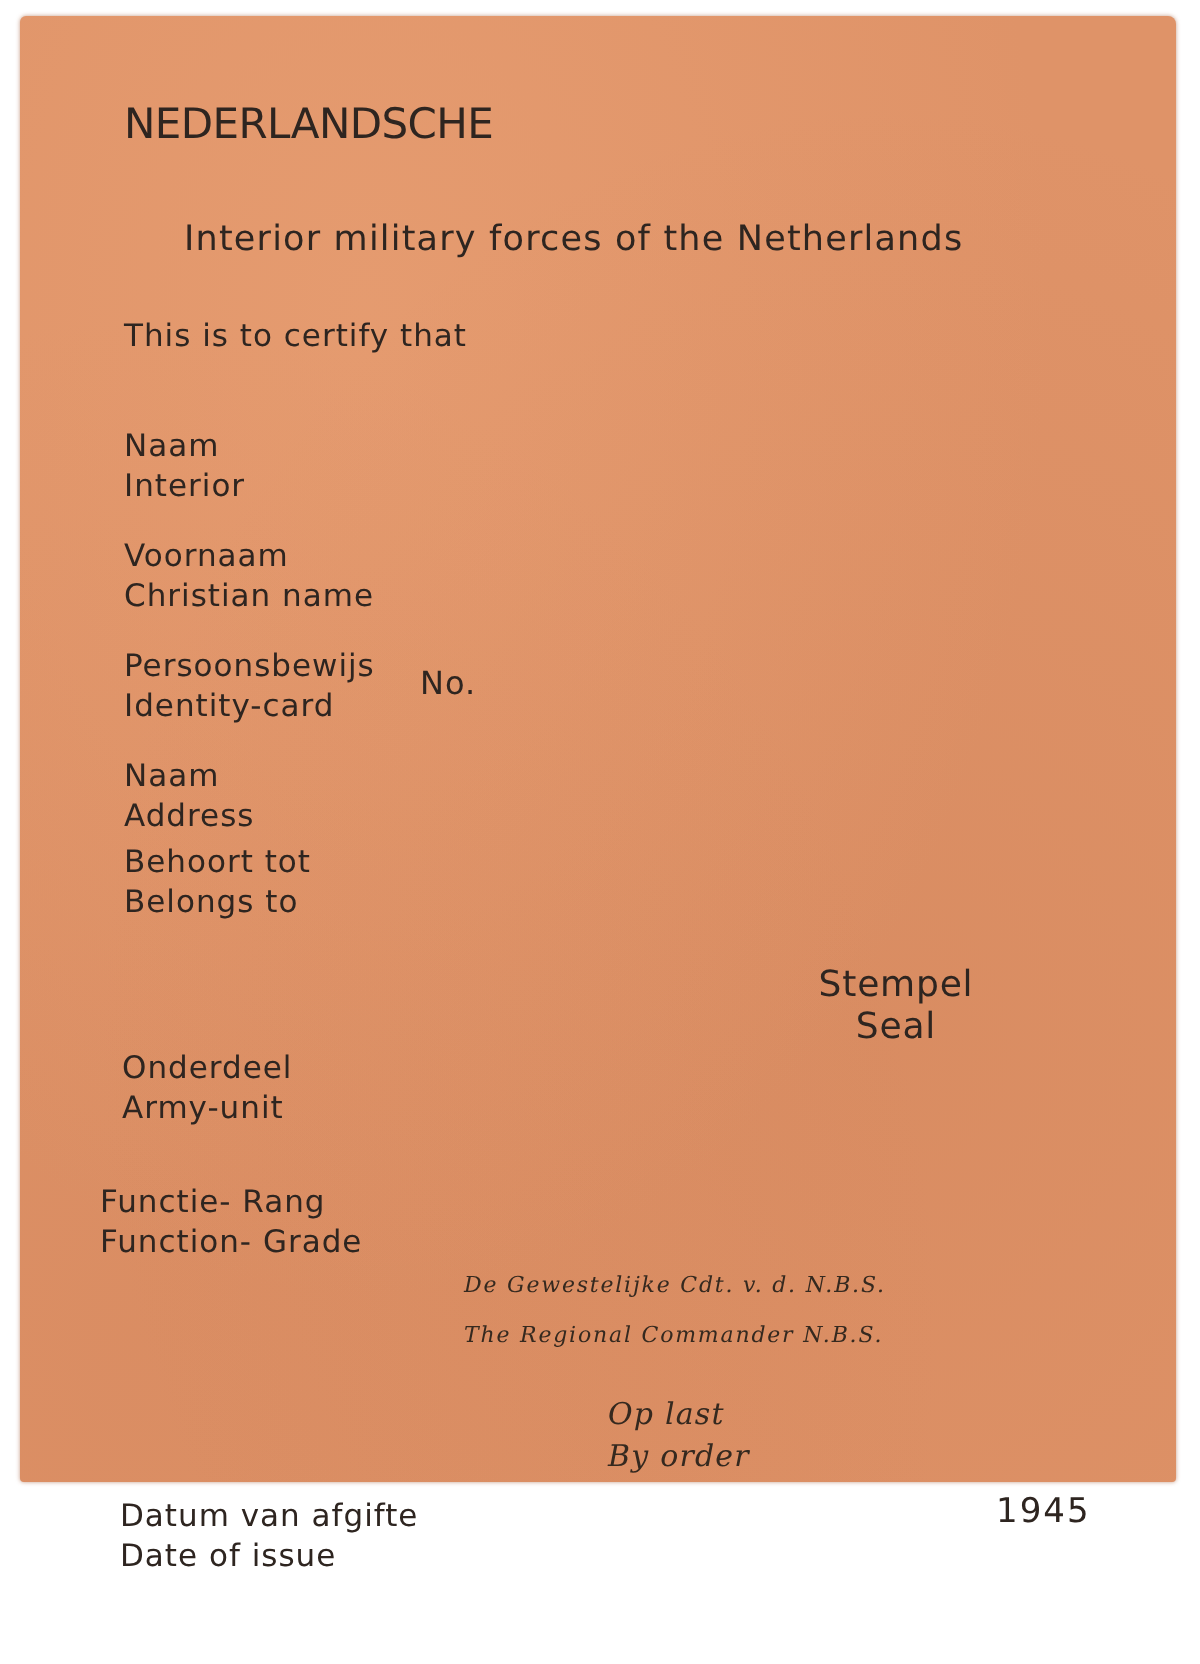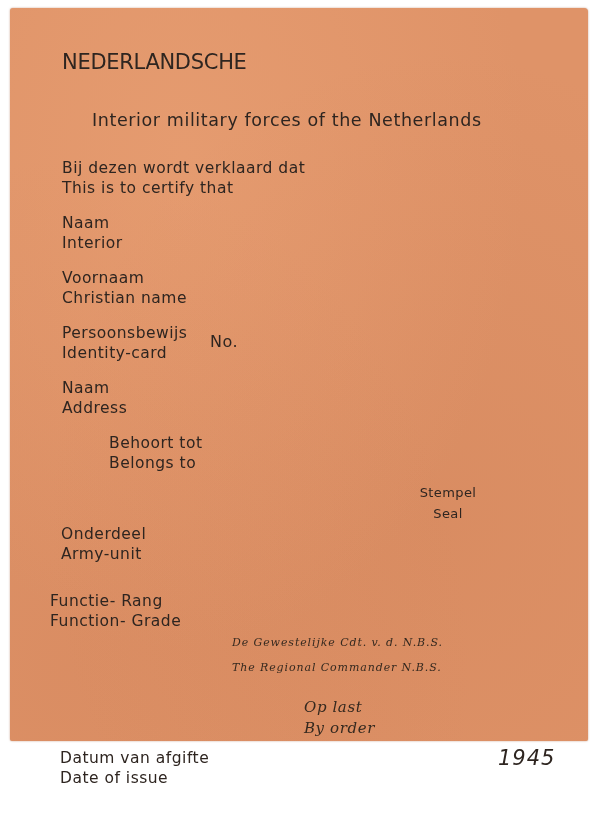--- a/index.html
+++ b/index.html
@@ -36,36 +36,35 @@
     .hdr1 { left: 52px; top: 42px; font-size: 21px; letter-spacing: -0.3px; }
     .hdr2 { left: 82px; top: 70px; font-size: 21px; letter-spacing: -0.4px; }
     .hdr3 { left: 82px; top: 102px; font-size: 17.5px; letter-spacing: 0.6px; }
 
     .lbl { font-size: 15.5px; line-height: 20px; letter-spacing: 0.5px; }
     .lbl .en { display: block; }
     .lbl .nl { display: block; }
 
     .no-mark { font-size: 16px; letter-spacing: 0.5px; }
 
-    .seal { font-size: 13px; line-height: 21px; text-align: center; letter-spacing: 0.4px; }
+    .seal { font-size: 18px; line-height: 21px; text-align: center; letter-spacing: 0.4px; }
 
     .cmdr { font-size: 11px; line-height: 25px; letter-spacing: 0.9px; }
     .order { font-size: 15px; line-height: 21px; letter-spacing: 0.6px; }
-    .year { font-size: 21px; letter-spacing: 1px; font-style: italic; }
+    .year { font-size: 17px; letter-spacing: 1px; }
   </style>
 </head>
 <body>
 
 <div class="card">
 
   <div class="abs sans hdr1">NEDERLANDSCHE</div>
   <div class="abs sans hdr3">Interior military forces of the Netherlands</div>
 
   <div class="abs sans lbl" style="left:52px; top:150px;">
-    <span class="nl">Bij dezen wordt verklaard dat</span>
     <span class="en">This is to certify that</span>
   </div>
 
   <div class="abs sans lbl" style="left:52px; top:205px;">
     <span class="nl">Naam</span>
     <span class="en">Interior</span>
   </div>
 
   <div class="abs sans lbl" style="left:52px; top:260px;">
     <span class="nl">Voornaam</span>
@@ -76,21 +75,21 @@
     <span class="nl">Persoonsbewijs</span>
     <span class="en">Identity-card</span>
   </div>
   <div class="abs sans no-mark" style="left:200px; top:324px;">No.</div>
 
   <div class="abs sans lbl" style="left:52px; top:370px;">
     <span class="nl">Naam</span>
     <span class="en">Address</span>
   </div>
 
-  <div class="abs sans lbl" style="left:52px; top:425px;margin-left:47px;">
+  <div class="abs sans lbl" style="left:52px; top:413px;">
     <span class="nl">Behoort tot</span>
     <span class="en">Belongs to</span>
   </div>
 
   <div class="abs sans lbl" style="left:51px; top:516px;">
     <span class="nl">Onderdeel</span>
     <span class="en">Army-unit</span>
   </div>
 
   <div class="abs sans lbl" style="left:40px; top:572px;margin-top:11px;">

